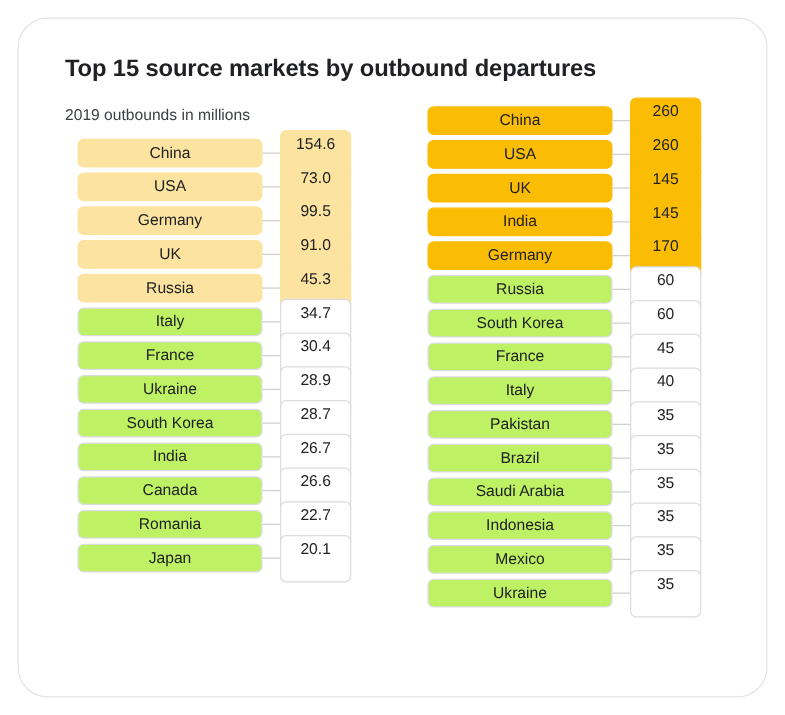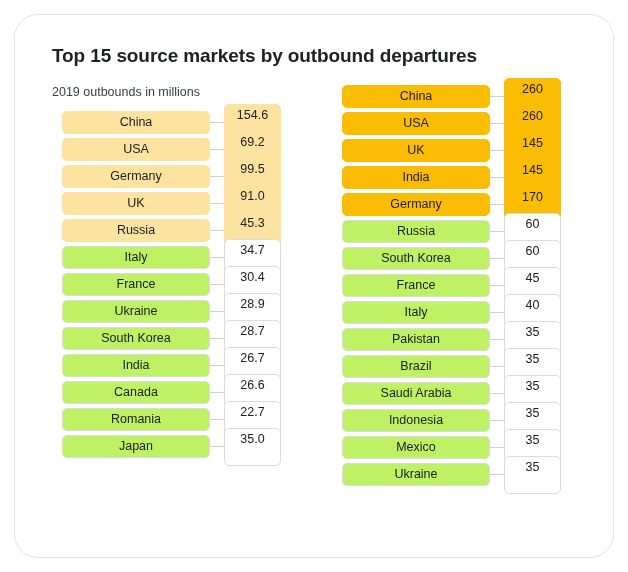--- a/index.html
+++ b/index.html
@@ -125,21 +125,21 @@
       <div class="rows">
 
         <div class="row hl-light">
           <div class="name">China</div>
           <div class="connector"></div>
           <div class="value">154.6</div>
         </div>
         <div class="row hl-light">
           <div class="name">USA</div>
           <div class="connector"></div>
-          <div class="value">69.2</div>
+          <div class="value">73.0</div>
         </div>
         <div class="row hl-light">
           <div class="name">Germany</div>
           <div class="connector"></div>
           <div class="value">99.5</div>
         </div>
         <div class="row hl-light">
           <div class="name">UK</div>
           <div class="connector"></div>
           <div class="value">91.0</div>
@@ -180,21 +180,21 @@
           <div class="value">26.6</div>
         </div>
         <div class="row">
           <div class="name">Romania</div>
           <div class="connector"></div>
           <div class="value">22.7</div>
         </div>
         <div class="row">
           <div class="name">Japan</div>
           <div class="connector"></div>
-          <div class="value">35.0</div>
+          <div class="value">20.1</div>
         </div>
 
       </div>
     </div>
 
     <div class="col right">
       <div class="rows">
 
         <div class="row hl-strong">
           <div class="name">China</div>

